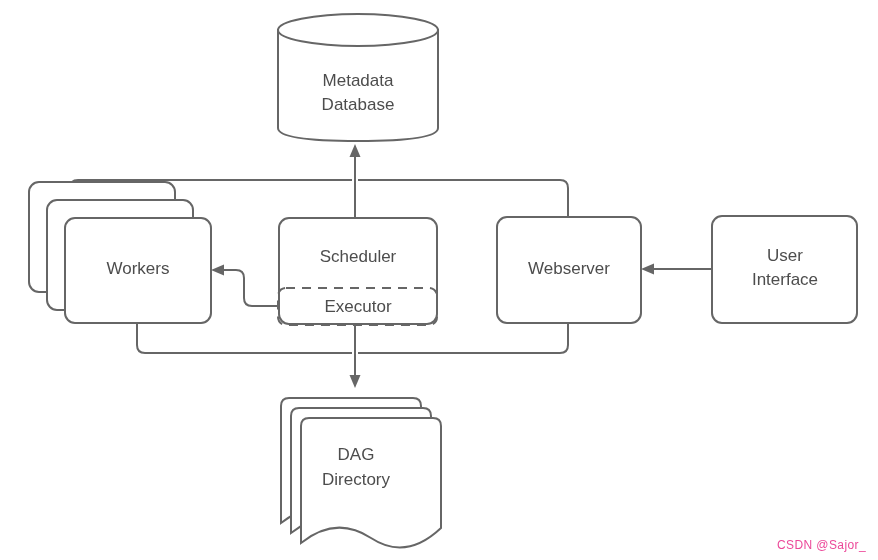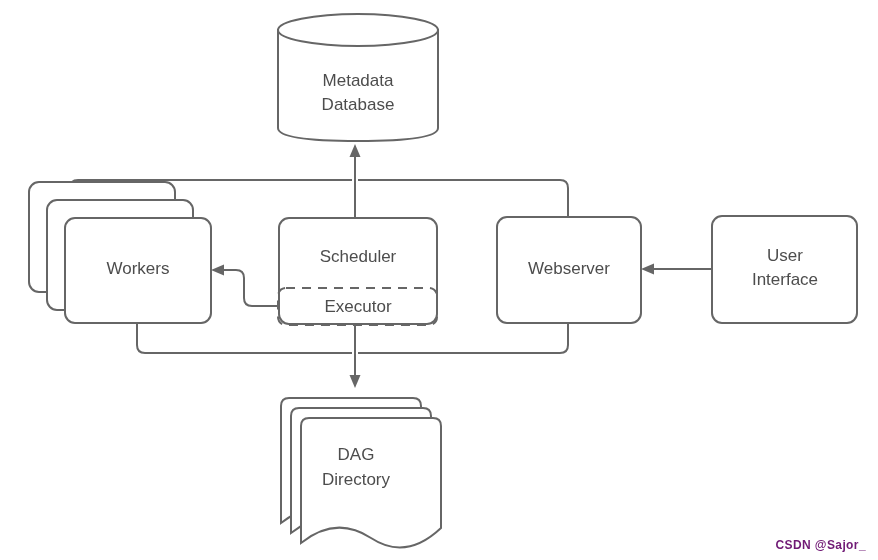--- a/index.html
+++ b/index.html
@@ -47,24 +47,23 @@
   .arrow-head {
     fill: #666666;
     stroke: none;
   }
   .watermark {
     position: absolute;
     right: 12px;
     bottom: 8px;
     font-family: "Liberation Sans", sans-serif;
     font-size: 12px;
-    color: #701a75;
+    color: #ec4899;
     letter-spacing: 0.4px;
     user-select: none;
-    font-weight: bold;
   }
 </style>
 </head>
 <body>
 
 <div id="diagram-root">
   <svg width="878" height="560" viewBox="0 0 878 560" xmlns="http://www.w3.org/2000/svg">
 
     <g>
 

